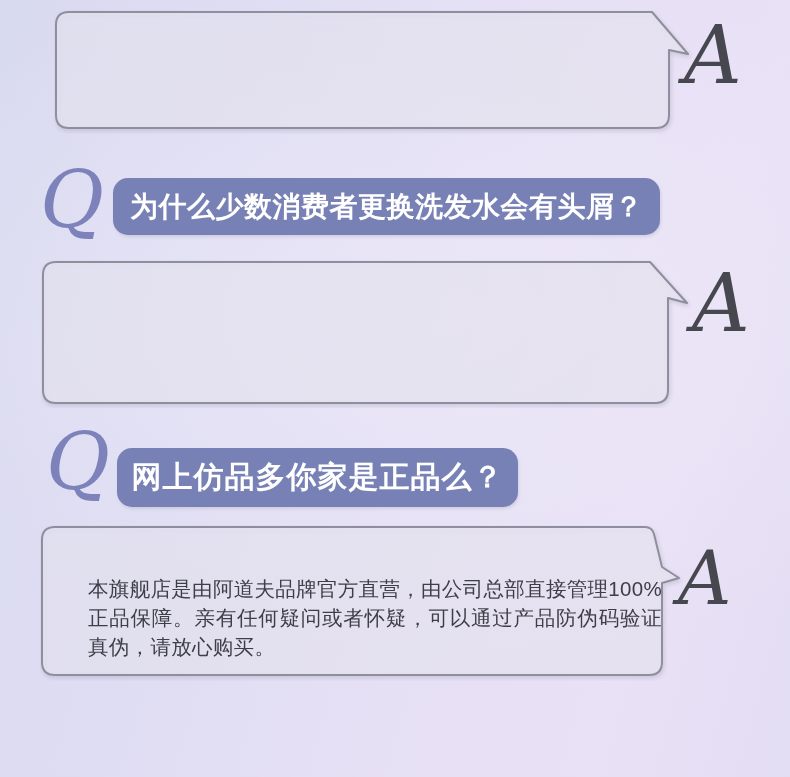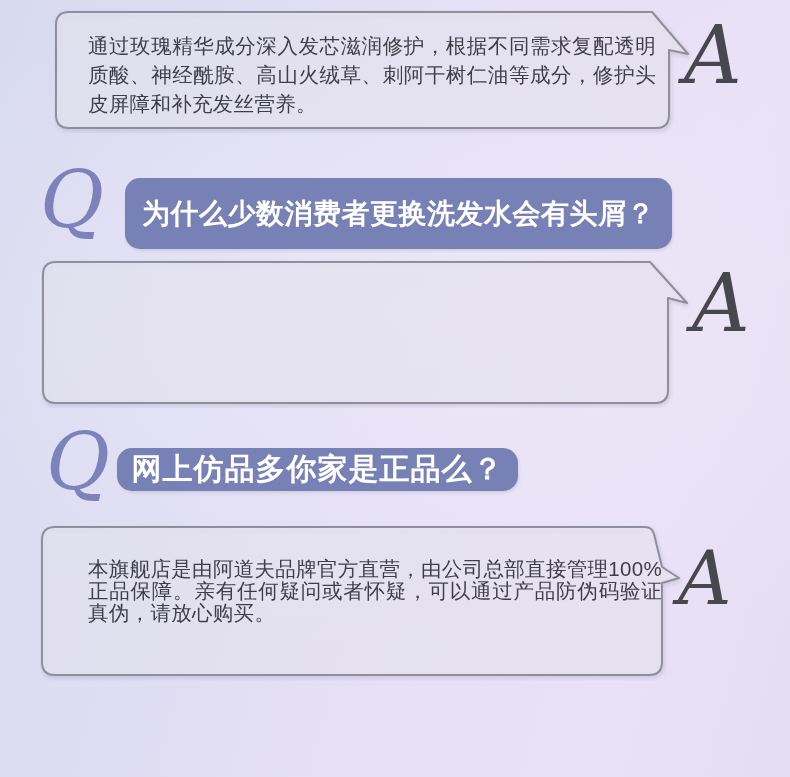--- a/index.html
+++ b/index.html
@@ -52,45 +52,44 @@
     align-items:center;
     justify-content:center;
     box-shadow:1px 2px 3px rgba(110,110,140,0.18);
   }
   .pill-text{
     color:#ffffff;
     font-family:"Liberation Serif",serif;
     font-weight:700;
     white-space:nowrap;
   }
-  #pill-1{left:125px;top:178px;width:547px;height:71px;}
+  #pill-1{left:113px;top:178px;width:547px;height:57px;}
   #pill-1 .pill-text{font-size:28px;letter-spacing:0.5px;}
-  #pill-2{left:117px;top:448px;width:401px;height:43px;}
+  #pill-2{left:117px;top:448px;width:401px;height:59px;}
   #pill-2 .pill-text{font-size:30px;letter-spacing:1px;}
   #q-1{left:40px;top:155px;}
   #q-2{left:46px;top:417px;}
   #bubble-1{left:54px;top:10px;}
   #bubble-2{left:41px;top:260px;}
   #bubble-3{left:40px;top:525px;}
   #answer-text-1{left:88px;top:31px;width:568px;}
   #answer-text-2{left:88px;top:276px;width:568px;line-height:28.5px;}
-  #answer-text-3{left:88px;top:558px;width:574px;line-height:22px;}
+  #answer-text-3{left:88px;top:574px;width:574px;line-height:29px;}
   #a-1{left:684px;top:16px;}
   #a-2{left:692px;top:264px;}
   #a-3{left:678px;top:541px;font-size:74px;}
 </style>
 </head>
 <body>
 
 <div class="canvas">
 
   <svg id="bubble-1" class="bubble-svg" width="640" height="124" viewBox="0 0 640 124">
     <path class="bubble-path" d="M 15 2 L 598 2 L 634 44 L 615 40 L 615 105 Q 615 118 602 118 L 15 118 Q 2 118 2 105 L 2 15 Q 2 2 15 2 Z"></path>
   </svg>
-  <div id="answer-text-1" class="answer-text">通过玫瑰精华成分深入发芯滋润修护，根据不同需求复配透明质酸、神经酰胺、高山火绒草、刺阿干树仁油等成分，修护头皮屏障和补充发丝营养。</div>
   <div id="a-1" class="marker-a">A</div>
 
   <div id="q-1" class="marker-q">Q</div>
   <div id="pill-1" class="pill">
     <span class="pill-text">为什么少数消费者更换洗发水会有头屑？</span>
   </div>
 
   <svg id="bubble-2" class="bubble-svg" width="652" height="148" viewBox="0 0 652 148">
     <path class="bubble-path" d="M 15 2 L 609 2 L 646 43 L 627 38 L 627 130 Q 627 143 614 143 L 15 143 Q 2 143 2 130 L 2 15 Q 2 2 15 2 Z"></path>
   </svg>

